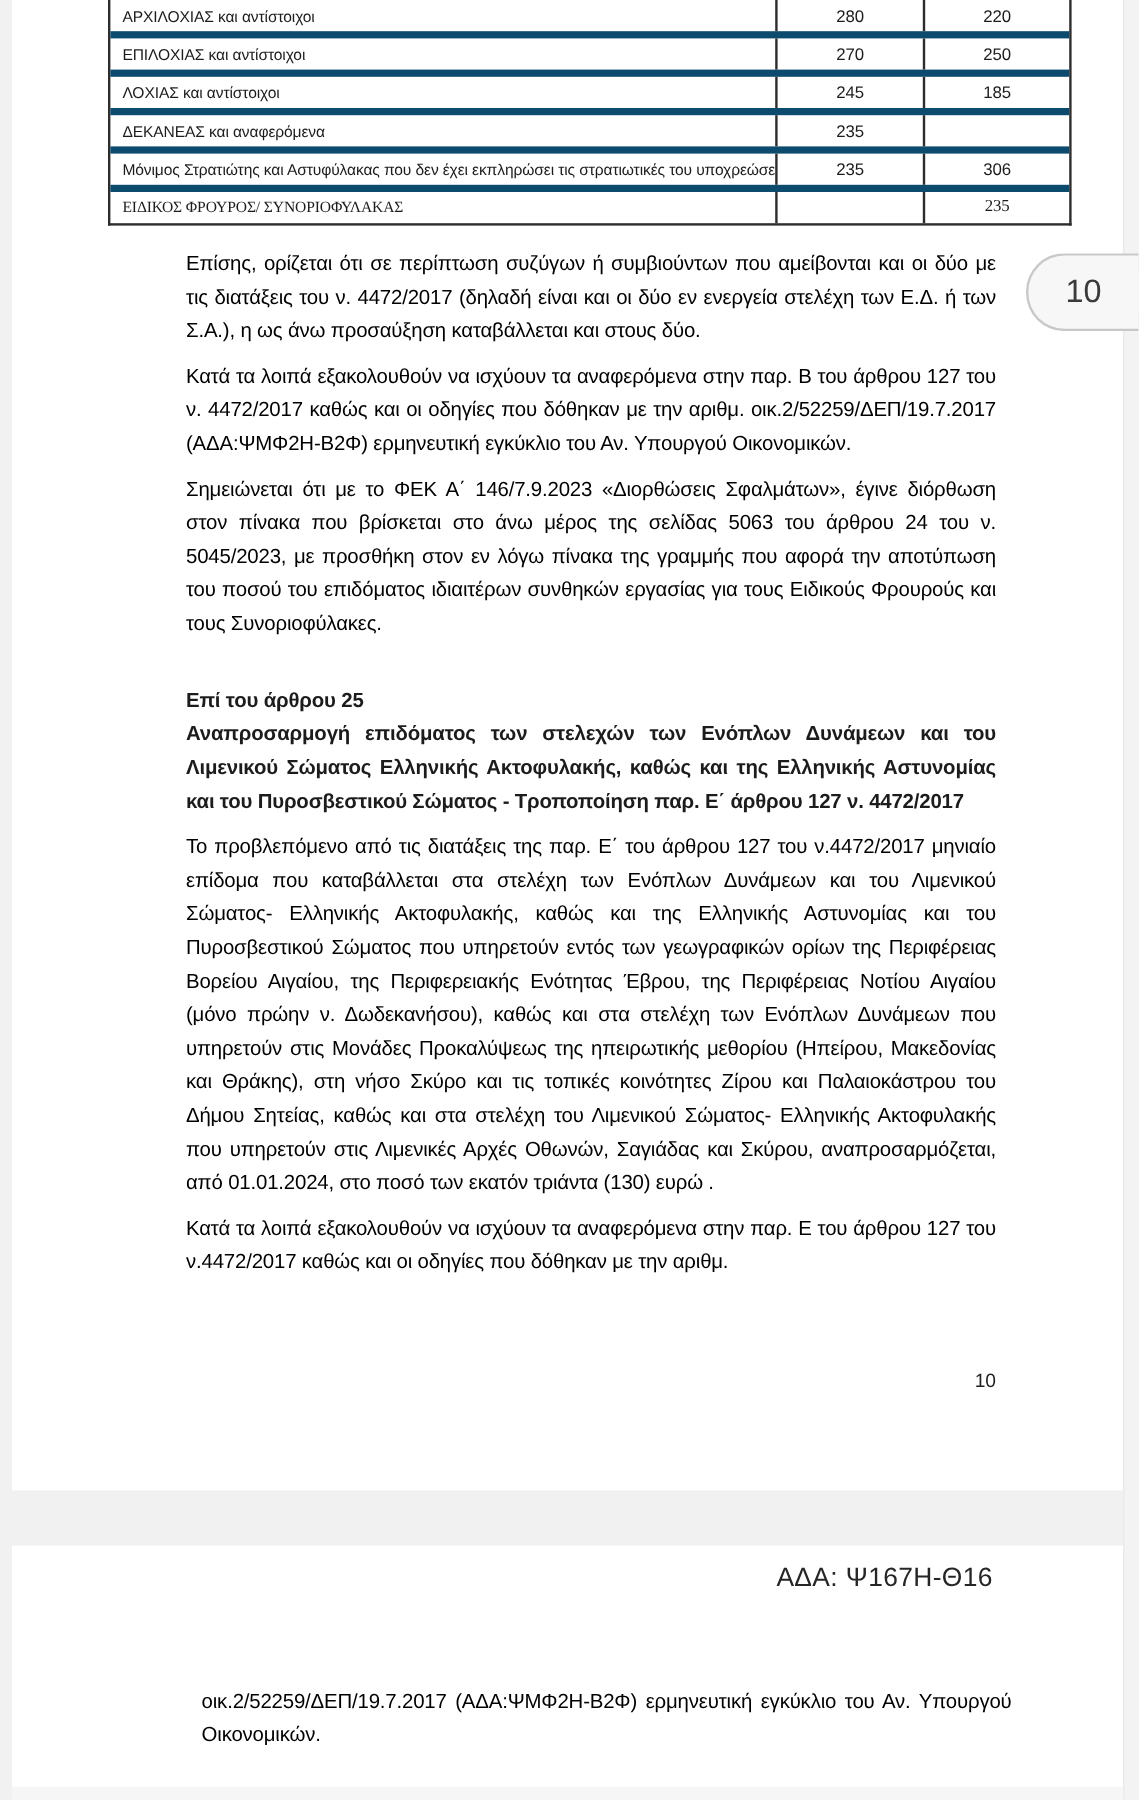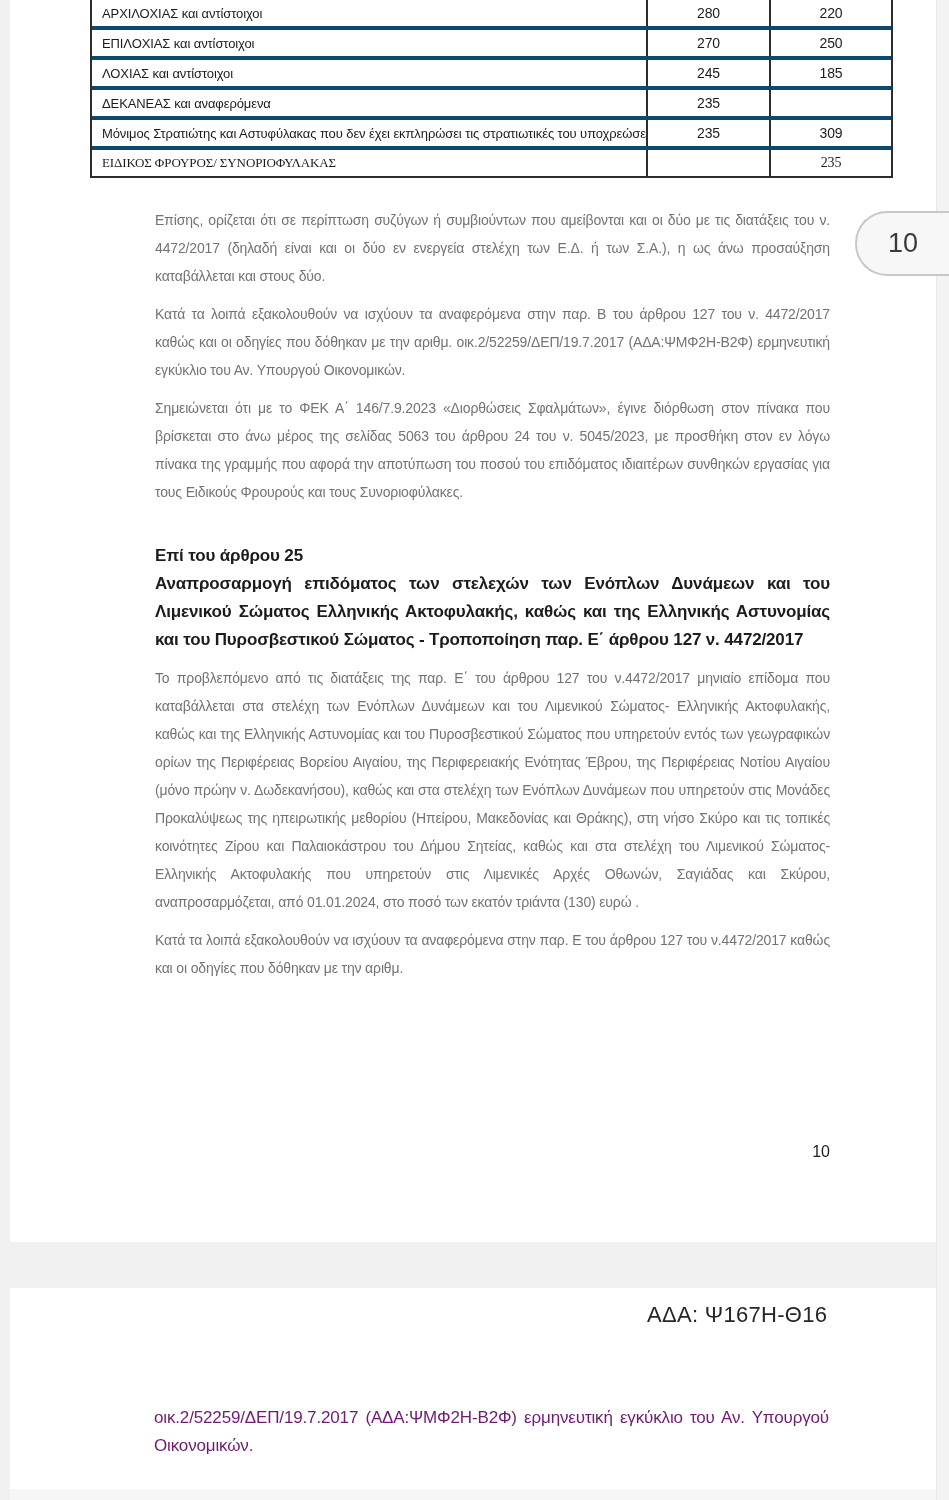--- a/index.html
+++ b/index.html
@@ -28,59 +28,59 @@
     font-size:27px;color:#3a3a3a;
   }
   
   .rank-table{
     position:absolute;left:80px;top:0;width:803px;
     border-left:2px solid #2d2d2d;border-right:2px solid #2d2d2d;border-bottom:2px solid #2d2d2d;
     box-sizing:border-box;
   }
   .t-row{
     display:grid;grid-template-columns:554px 123px 122px;
-    height:26px;border-bottom:4px solid #0c4a6e;
+    height:26px;border-bottom:6px solid #0c4a6e;
   }
   .t-row:last-child{border-bottom:none;font-family:Liberation Serif, serif;}
   .t-cell{
     display:flex;align-items:center;box-sizing:border-box;
     font-size:13px;letter-spacing:-0.1px;white-space:nowrap;overflow:hidden;
   }
   .t-label{padding-left:10px;}
   .t-num{justify-content:center;font-size:14px;border-left:2px solid #2d2d2d;}
   
   .body-flow{
     position:absolute;left:145px;top:206px;width:675px;
   }
   .para{
-    margin:0 0 10px 0;font-size:14px;line-height:28px;letter-spacing:-0.15px;
-    text-align:justify;color:#737373;
+    margin:0 0 10px 0;font-size:17px;line-height:28px;letter-spacing:-0.15px;
+    text-align:justify;color:#000000;
   }
   .section{margin-top:36px;}
   .section-title{
     margin:0;font-size:17px;line-height:28px;font-weight:bold;
     letter-spacing:-0.15px;
   }
   .section-sub{
     margin:0 0 10px 0;font-size:17px;line-height:28px;font-weight:bold;
     text-align:justify;letter-spacing:-0.15px;
   }
   .footer-num{
     position:absolute;left:145px;top:1143px;width:675px;
     text-align:right;font-size:16px;color:#222;
   }
   
   .ada-line{
     position:absolute;left:637px;top:14px;
     font-size:22px;letter-spacing:0.3px;color:#262626;
   }
   .p2-para{
-    position:absolute;left:144px;top:116px;width:675px;
+    position:absolute;left:158px;top:116px;width:675px;
     font-size:17px;line-height:28px;letter-spacing:-0.15px;
-    text-align:justify;color:#701a75;margin:0;
+    text-align:justify;color:#000000;margin:0;
   }
   .bottom-strip{
     position:absolute;left:10px;top:1489px;width:927px;height:11px;
     background:#f6f6f7;z-index:2;
   }
 </style>
 </head>
 <body>
 
 <div class="sheet" id="page1">
@@ -102,21 +102,21 @@
       <div class="t-cell t-num">185</div>
     </div>
     <div class="t-row">
       <div class="t-cell t-label">ΔΕΚΑΝΕΑΣ και αναφερόμενα</div>
       <div class="t-cell t-num">235</div>
       <div class="t-cell t-num"></div>
     </div>
     <div class="t-row">
       <div class="t-cell t-label">Μόνιμος Στρατιώτης και Αστυφύλακας που δεν έχει εκπληρώσει τις στρατιωτικές του υποχρεώσεις</div>
       <div class="t-cell t-num">235</div>
-      <div class="t-cell t-num">309</div>
+      <div class="t-cell t-num">306</div>
     </div>
     <div class="t-row">
       <div class="t-cell t-label">ΕΙΔΙΚΟΣ ΦΡΟΥΡΟΣ/ ΣΥΝΟΡΙΟΦΥΛΑΚΑΣ</div>
       <div class="t-cell t-num"></div>
       <div class="t-cell t-num">235</div>
     </div>
   </div>
 
   <div class="body-flow">
     <p class="para">Επίσης,  ορίζεται ότι  σε περίπτωση συζύγων ή συμβιούντων  που αμείβονται και οι δύο με τις διατάξεις του ν. 4472/2017 (δηλαδή είναι και οι δύο εν ενεργεία στελέχη των Ε.Δ. ή των Σ.Α.), η ως άνω προσαύξηση καταβάλλεται και στους δύο.</p>

